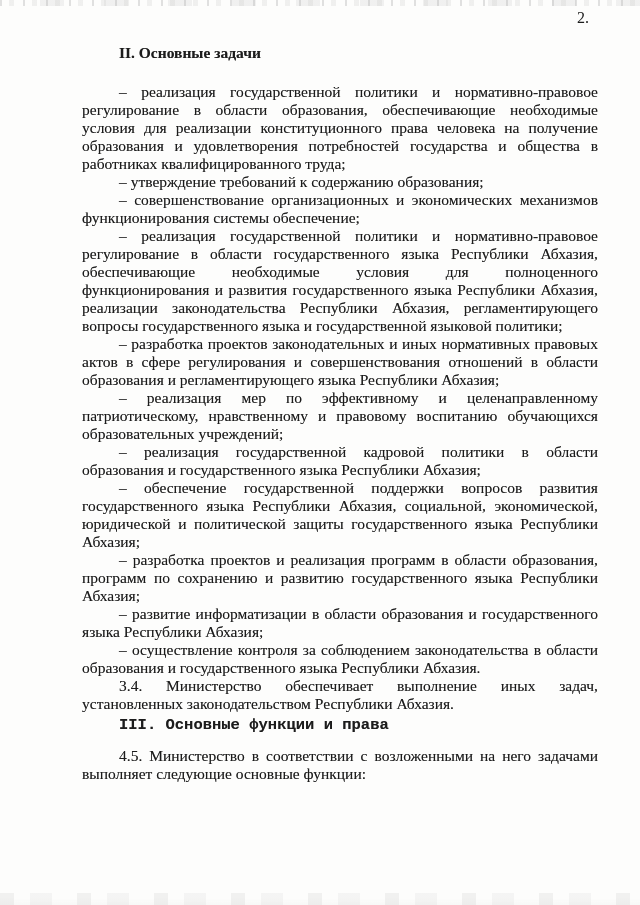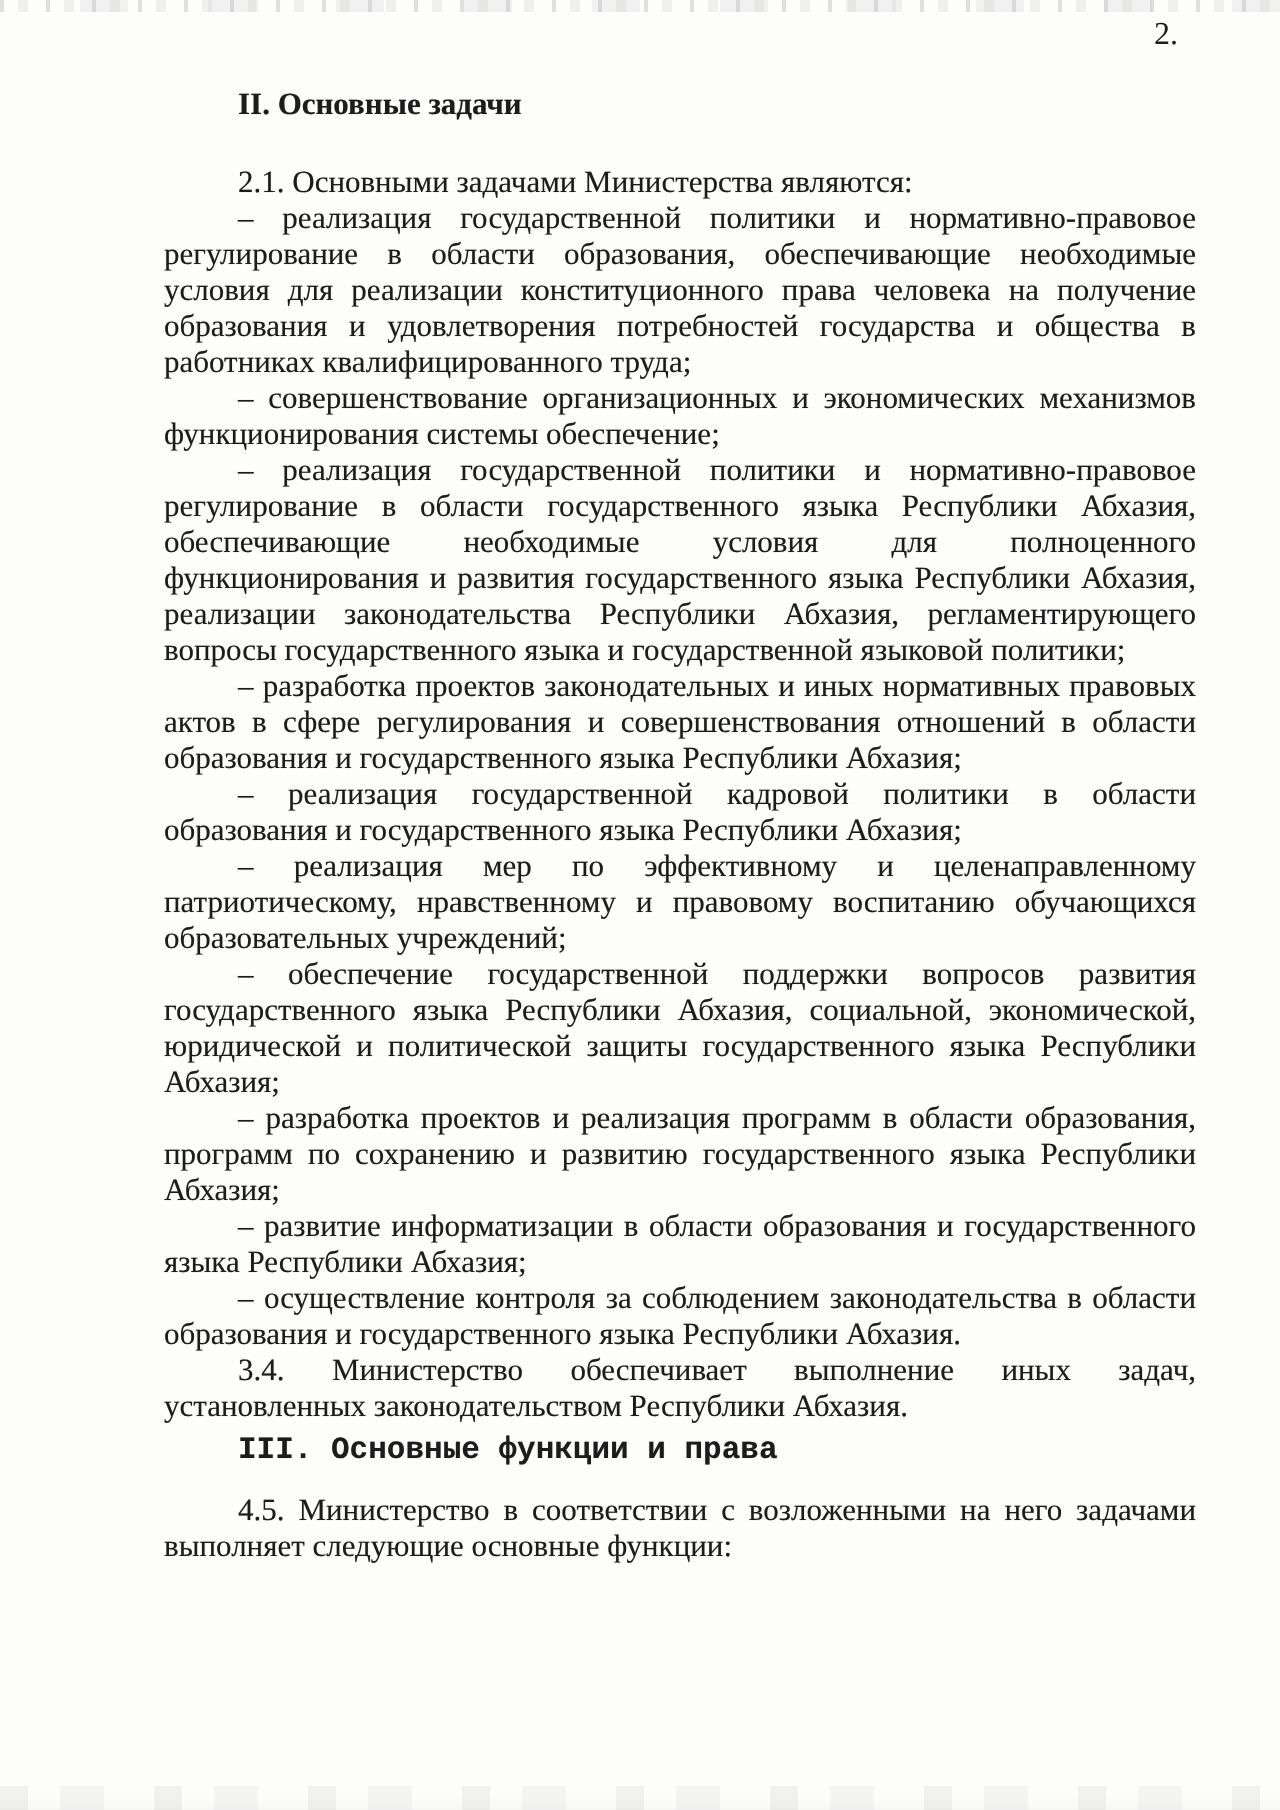--- a/index.html
+++ b/index.html
@@ -78,27 +78,27 @@
 </head>
 <body>
 
 <div class="artifact artifact-top"></div>
 
 <div class="page-number">2.</div>
 
 <div class="content">
   <h2 class="heading">II. Основные задачи</h2>
 
-  <p>2.1. Основными задачами Министерства являются:</p>
   <p>– реализация государственной политики и нормативно-правовое регулирование в области образования, обеспечивающие необходимые условия для реализации конституционного права человека на получение образования и удовлетворения потребностей государства и общества в работниках квалифицированного труда;</p>
+  <p>– утверждение требований к содержанию образования;</p>
   <p>– совершенствование организационных и экономических механизмов функционирования системы обеспечение;</p>
   <p>– реализация государственной политики и нормативно-правовое регулирование в области государственного языка Республики Абхазия, обеспечивающие необходимые условия для полноценного функционирования и развития государственного языка Республики Абхазия, реализации законодательства Республики Абхазия, регламентирующего вопросы государственного языка и государственной языковой политики;</p>
-  <p>– разработка проектов законодательных и иных нормативных правовых актов в сфере регулирования и совершенствования отношений в области образования и государственного языка Республики Абхазия;</p>
+  <p>– разработка проектов законодательных и иных нормативных правовых актов в сфере регулирования и совершенствования отношений в области образования и регламентирующего языка Республики Абхазия;</p>
+  <p>– реализация мер по эффективному и целенаправленному патриотическому, нравственному и правовому воспитанию обучающихся образовательных учреждений;</p>
   <p>– реализация государственной кадровой политики в области образования и государственного языка Республики Абхазия;</p>
-  <p>– реализация мер по эффективному и целенаправленному патриотическому, нравственному и правовому воспитанию обучающихся образовательных учреждений;</p>
   <p>– обеспечение государственной поддержки вопросов развития государственного языка Республики Абхазия, социальной, экономической, юридической и политической защиты государственного языка Республики Абхазия;</p>
   <p>– разработка проектов и реализация программ в области образования, программ по сохранению и развитию государственного языка Республики Абхазия;</p>
   <p>– развитие информатизации в области образования и государственного языка Республики Абхазия;</p>
   <p>– осуществление контроля за соблюдением законодательства в области образования и государственного языка Республики Абхазия.</p>
   <p>3.4. Министерство обеспечивает выполнение иных задач, установленных законодательством Республики Абхазия.</p>
 
   <h2 class="heading second">III. Основные функции и права</h2>
 
   <p>4.5. Министерство в соответствии с возложенными на него задачами выполняет следующие основные функции:</p>
 </div>

